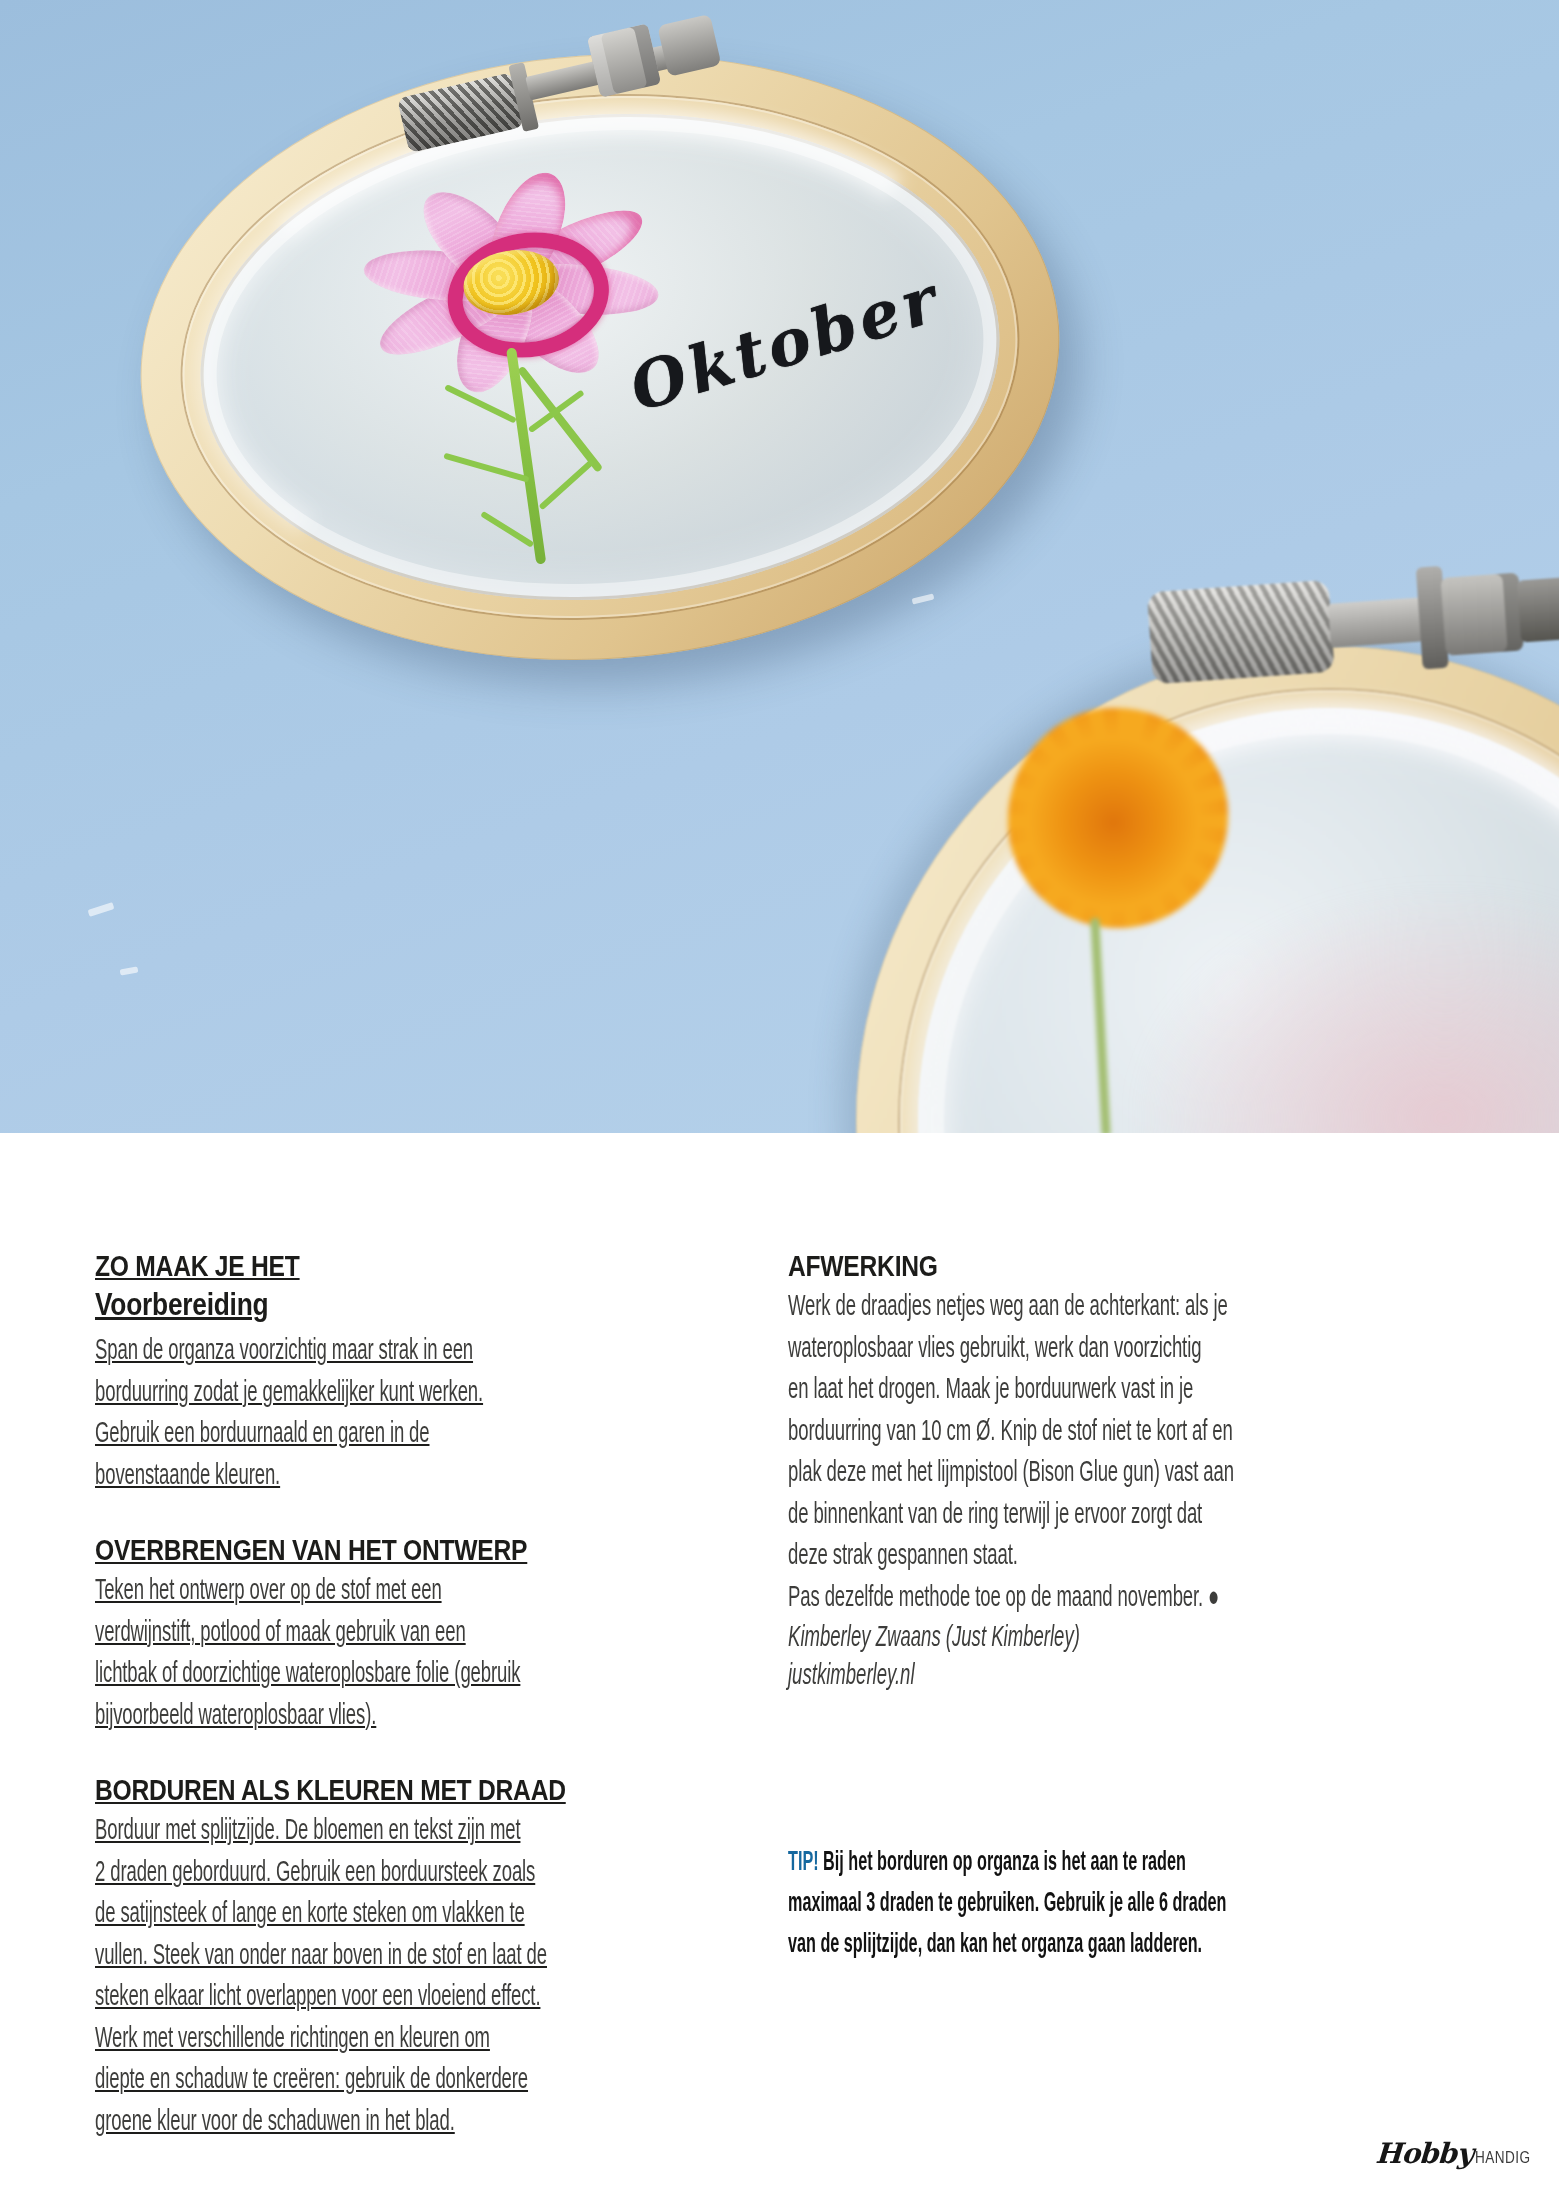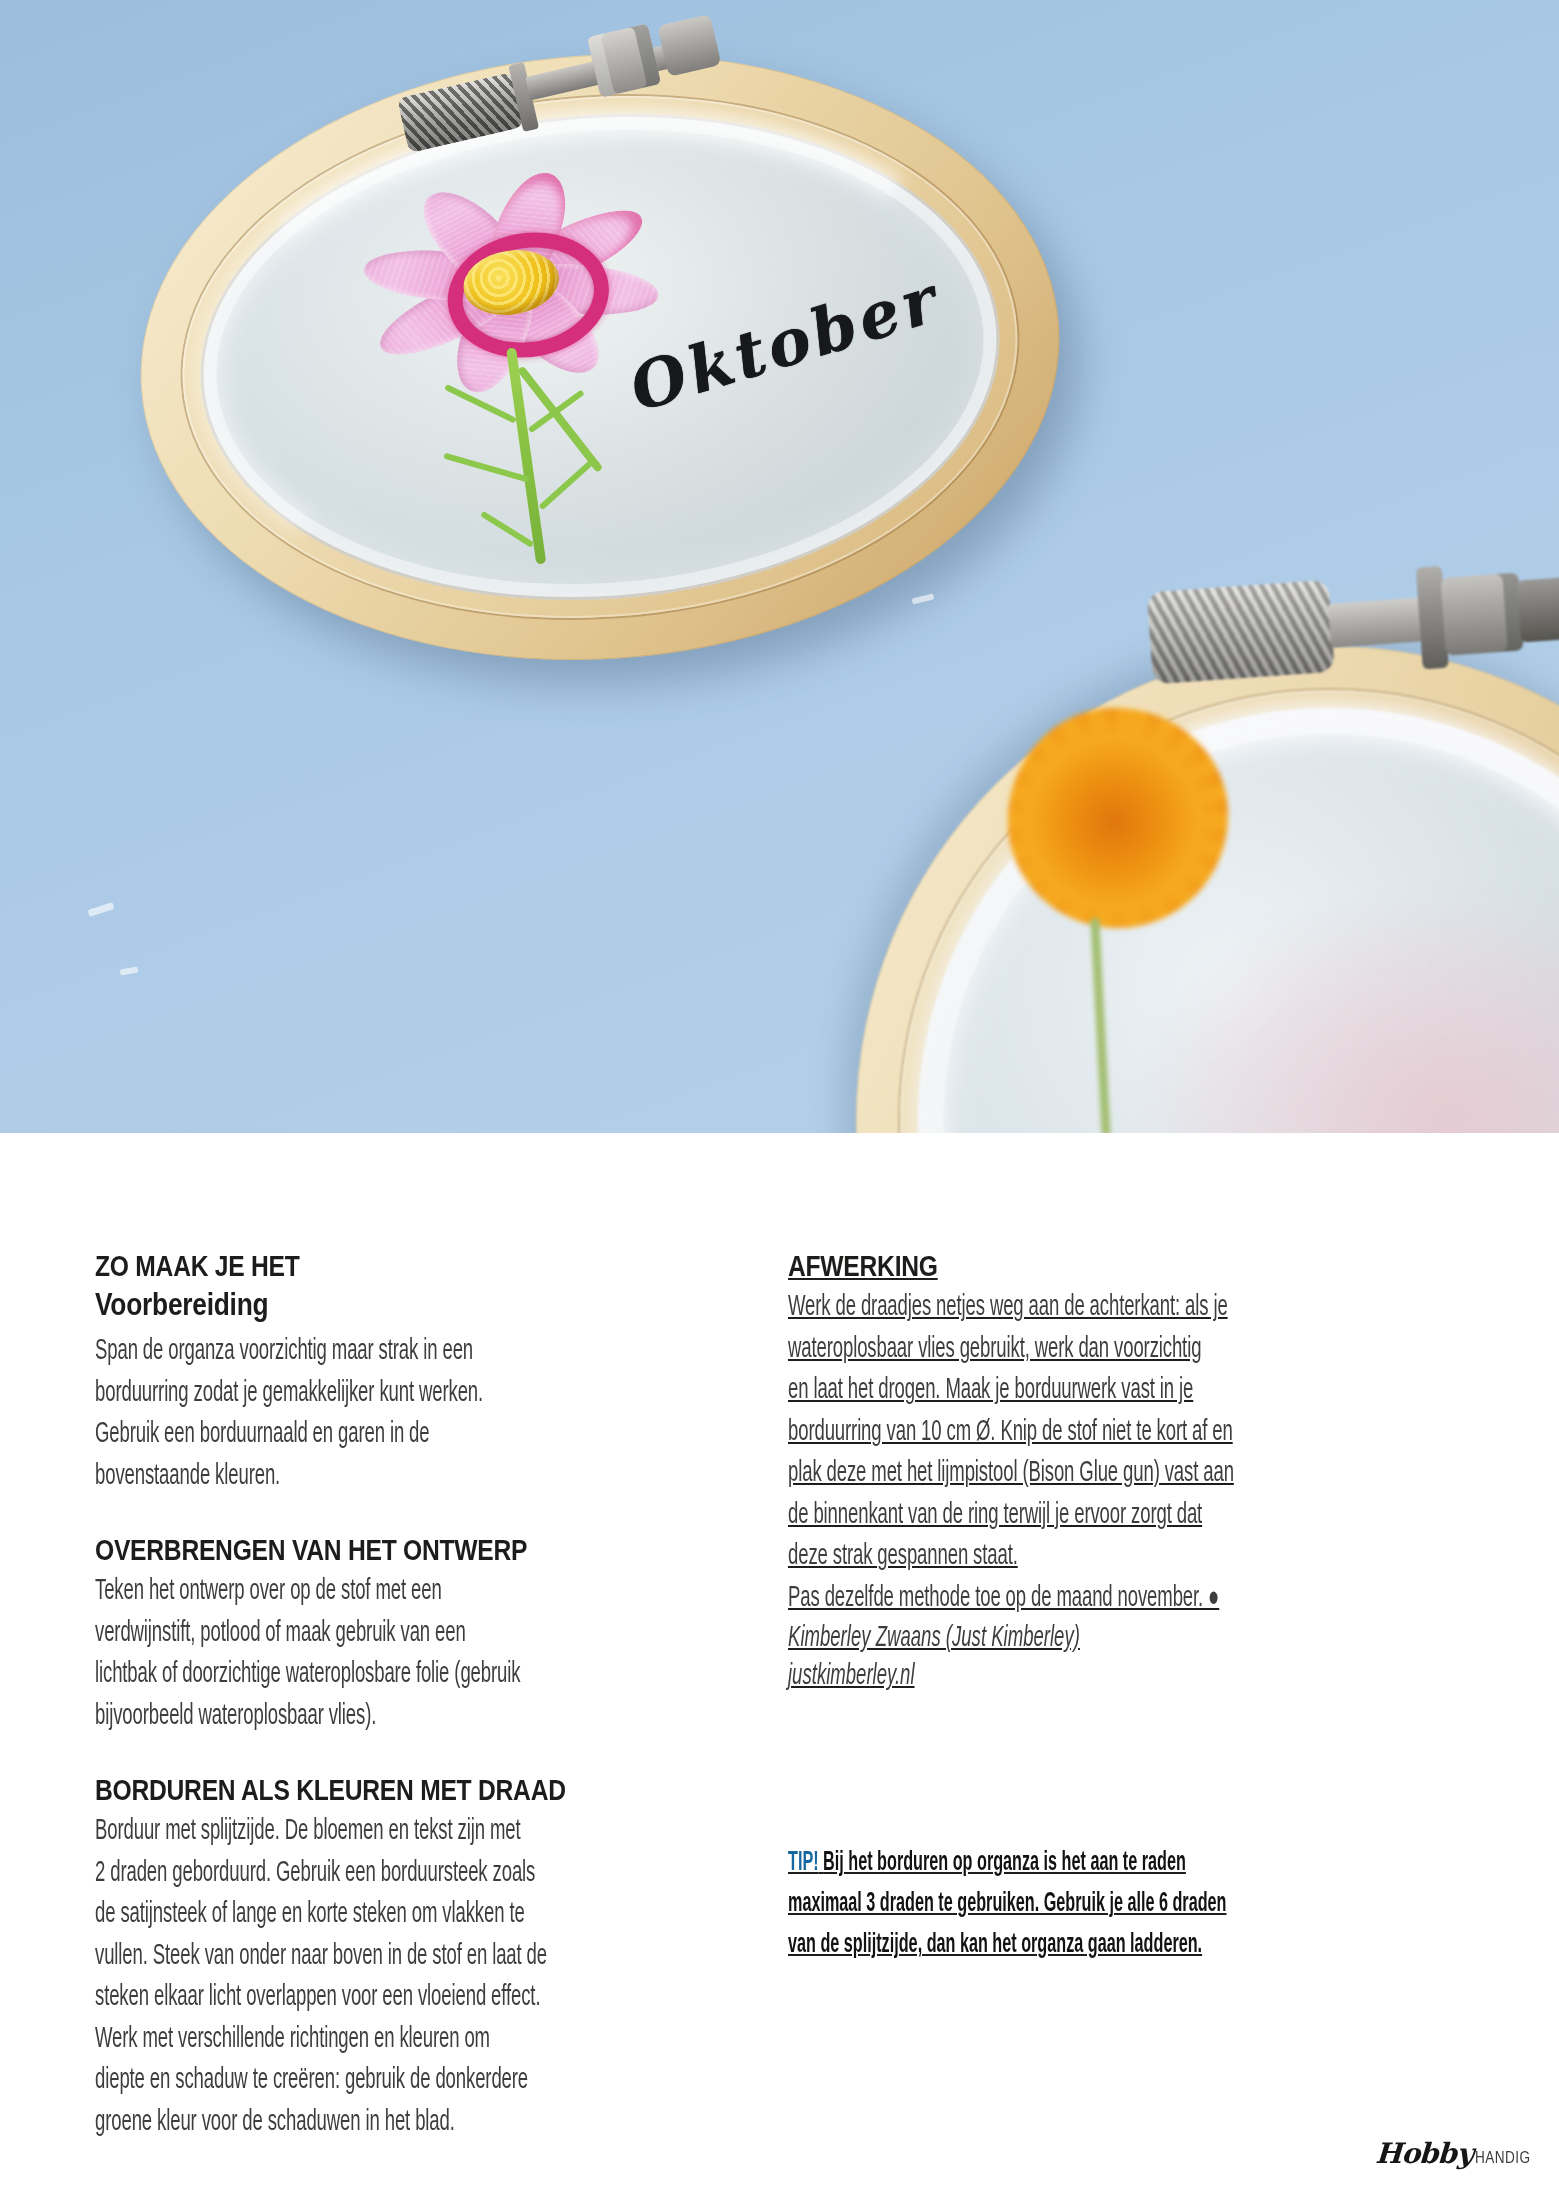--- a/index.html
+++ b/index.html
@@ -116,22 +116,22 @@
     background:radial-gradient(circle at 48% 52%,#e0760c 0%,#ee9212 30%,#f6a91f 52%,rgba(247,173,34,.55) 68%,rgba(247,173,34,0) 76%);}
   .stem2{position:absolute;left:240px;top:272px;width:9px;height:218px;border-radius:4px;
     background:#a3bf72;transform:rotate(-3deg);filter:blur(2px);}
 
   .haze{position:absolute;right:-50px;bottom:-60px;width:470px;height:300px;filter:blur(12px);
     background:radial-gradient(ellipse at 65% 75%,rgba(231,198,206,.85) 0%,rgba(231,198,206,.35) 45%,rgba(231,198,206,0) 72%);}
   .speck{position:absolute;background:rgba(255,255,255,.6);border-radius:2px;}
 
   
   .col{position:absolute;}
-  .col-left{left:95px;top:1247px;width:700px;}
-  .col-right{left:788px;top:1247px;width:760px;text-decoration:underline;}
+  .col-left{left:95px;top:1247px;width:700px;text-decoration:underline;}
+  .col-right{left:788px;top:1247px;width:760px;}
 
   .hsqueeze{transform:scaleX(.85);transform-origin:0 0;white-space:nowrap;}
   h3.kicker{margin:0;font-size:29px;line-height:38px;font-weight:700;color:#1c1c1a;letter-spacing:-.3px;}
   h3.kicker.gap{margin-top:36px;}
   h4.subtitle{margin:0 0 4px 0;font-size:31px;line-height:40px;font-weight:700;color:#1c1c1a;letter-spacing:-.3px;}
 
   .squeeze{transform:scaleX(.64);transform-origin:0 0;width:1030px;}
   .col-right .squeeze{width:1094px;}
   p.bodytext{margin:0;font-size:29px;line-height:41.5px;font-weight:400;color:#3d3d3b;
     white-space:pre-line;letter-spacing:-.2px;}

